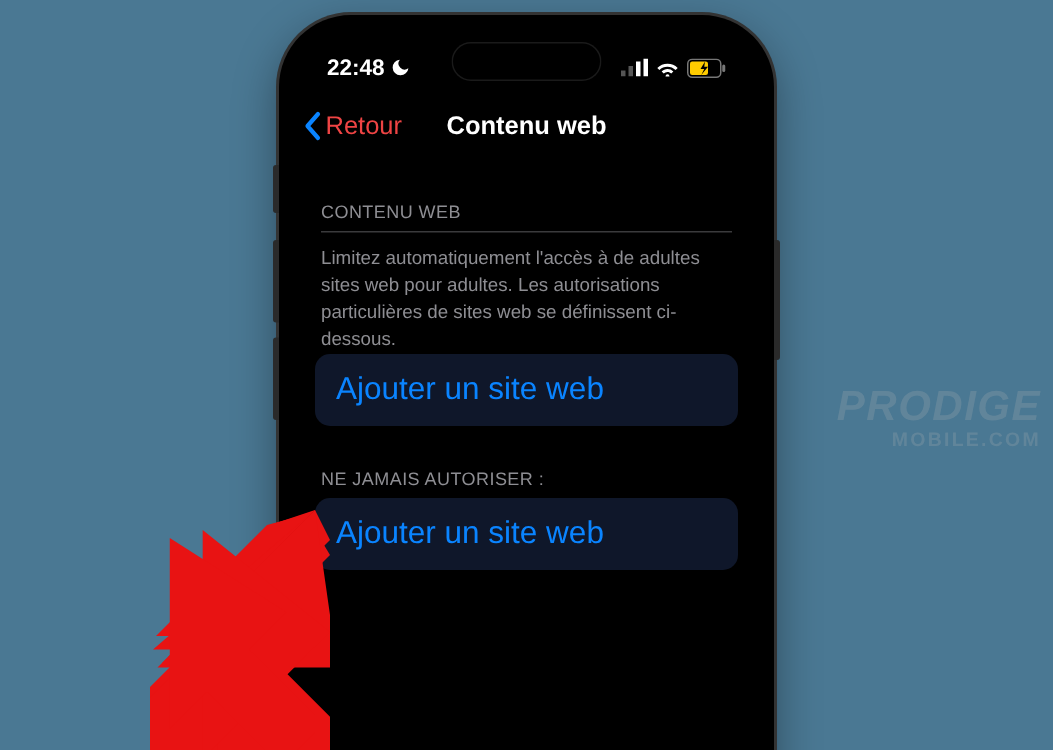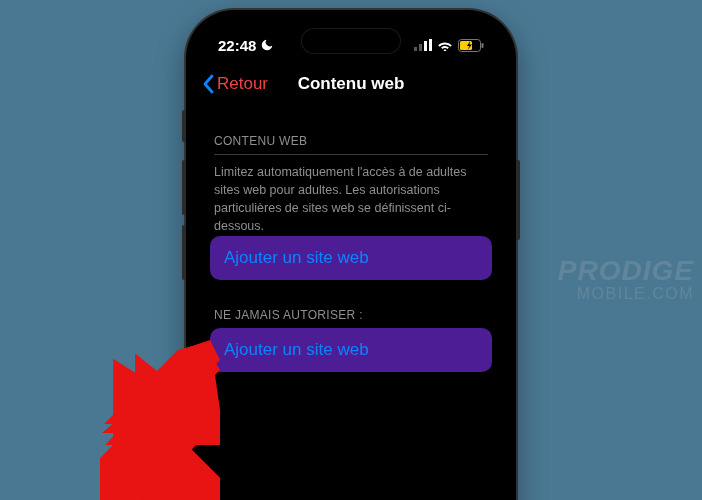--- a/index.html
+++ b/index.html
@@ -110,45 +110,45 @@
       font-size: 12.5px;
       line-height: 1.45;
       padding: 8px 4px 0;
     }
     .hr {
       border: none;
       border-top: 0.5px solid #3a3a3c;
       margin: 0 4px;
     }
     .cell {
-      background: #4c1d95;
+      background: #0f172a;
       border-radius: 10px;
       padding: 12px 14px;
       color: #0a84ff;
-      font-size: 17px;
+      font-size: 21px;
     }
     .watermark {
       position: absolute;
       right: 8px;
       top: 255px;
       z-index: 20;
       color: rgba(180,180,180,0.22);
       font-family: Arial, sans-serif;
       text-align: right;
       pointer-events: none;
     }
     .watermark .line1 {
       font-size: 28px;
       font-weight: 700;
       font-style: italic;
       letter-spacing: 1px;
     }
     .watermark .line2 {
-      font-size: 16px;
-      font-weight: 400;
+      font-size: 13px;
+      font-weight: 700;
       letter-spacing: 1.5px;
       margin-top: -2px;
     }
     .arrow {
       position: absolute;
       left: 60px;
       bottom: -30px;
       z-index: 25;
       pointer-events: none;
     }

